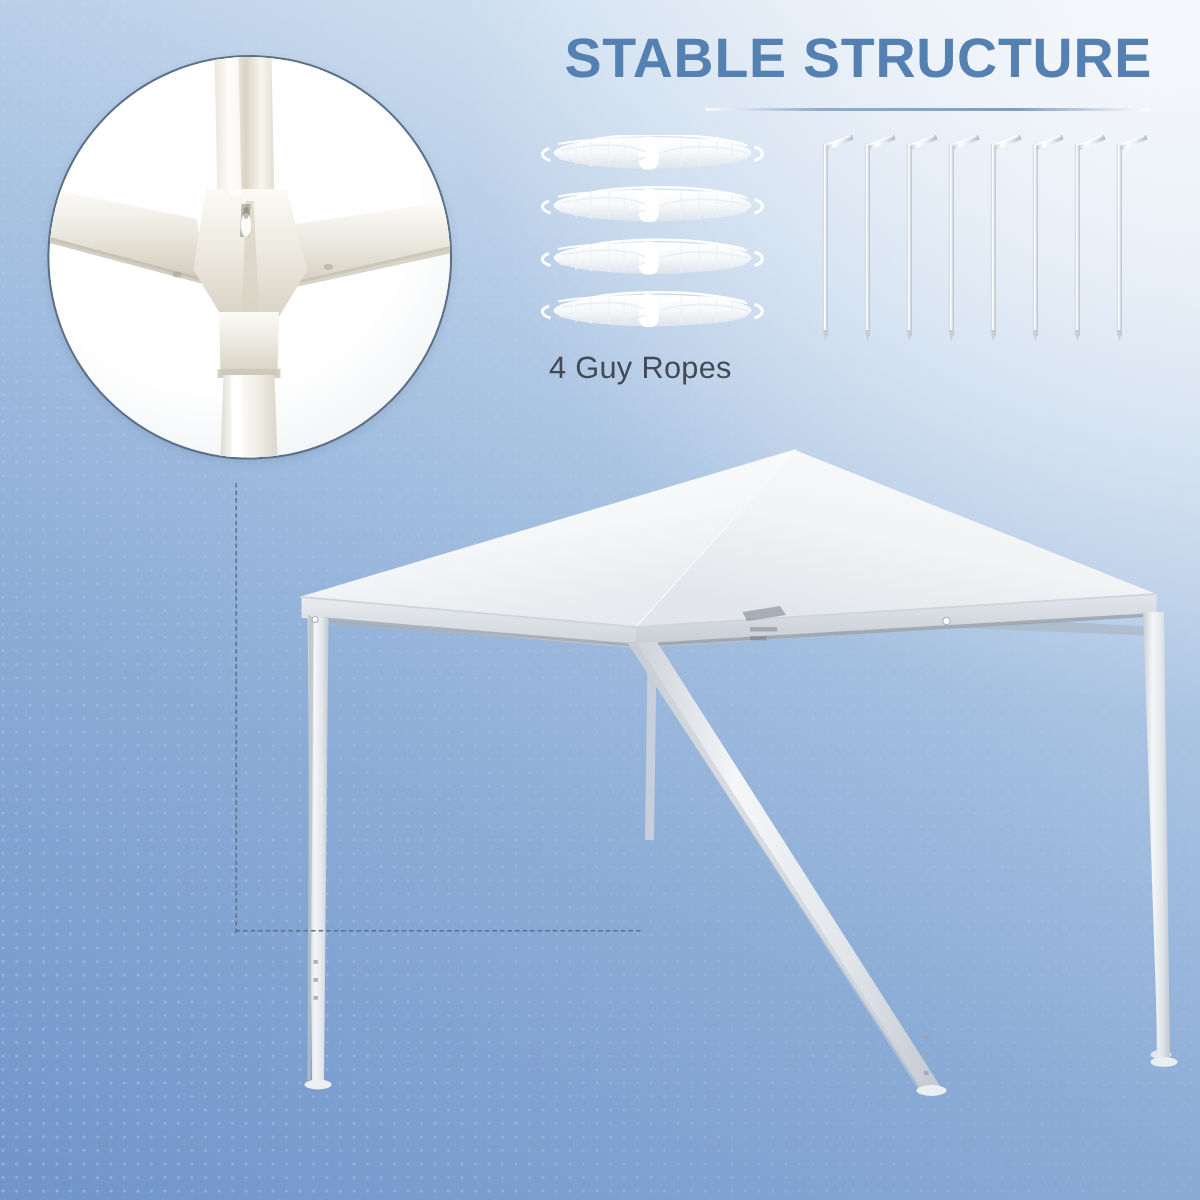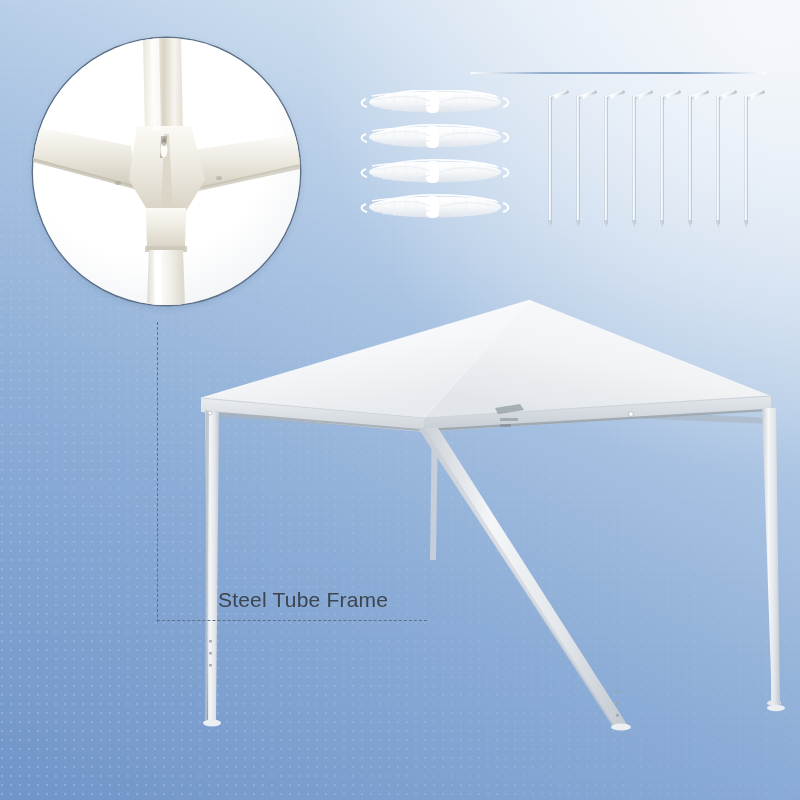--- a/index.html
+++ b/index.html
@@ -278,20 +278,21 @@
       <path d="M113,170 L153,170 L152,212 L114,212 Z" fill="url(#hubG)"></path>
       <path d="M112,208 L154,208 L154,214 L112,214 Z" fill="#cbc6b7" opacity="0.8"></path>
 
       <path d="M116,212 L150,212 L152,267 L114,267 Z" fill="url(#lowerTube)"></path>
 
       <path d="M118,0 L126,0 L128,92 L120,92 Z" fill="#ffffff" opacity="0.75"></path>
       <path d="M121,214 L128,214 L129,267 L122,267 Z" fill="#ffffff" opacity="0.85"></path>
     </svg>
   </div>
 
+  <div class="title">STABLE STRUCTURE</div>
   <div class="title-rule"></div>
 
   <div class="ropes-group">
     <svg width="170" height="135" viewBox="0 0 170 135" aria-hidden="true">
       <defs>
         <linearGradient id="ropeG" x1="0" y1="0" x2="0" y2="1">
           <stop offset="0%" stop-color="#ffffff"></stop>
           <stop offset="50%" stop-color="#f6f8fa"></stop>
           <stop offset="100%" stop-color="#dde4ec"></stop>
         </linearGradient>
@@ -324,20 +325,21 @@
           <use href="#ropeBundle" x="0" y="35"></use>
         </g>
       <g>
           <use href="#ropeBundle" x="0" y="70"></use>
         </g>
       <g>
           <use href="#ropeBundle" x="0" y="105"></use>
         </g>
     </svg>
   </div>
+  <div class="acc-label" id="ropes-label">4 Guy Ropes</div>
 
   <div class="stakes-group">
     <svg width="225" height="140" viewBox="0 0 225 140" aria-hidden="true">
       <defs>
         <linearGradient id="stakeG" x1="0" y1="0" x2="1" y2="0">
           <stop offset="0%" stop-color="#b9c3cf"></stop>
           <stop offset="30%" stop-color="#ffffff"></stop>
           <stop offset="62%" stop-color="#e6ebf1"></stop>
           <stop offset="100%" stop-color="#aeb9c6"></stop>
         </linearGradient>
@@ -374,15 +376,14 @@
           <use href="#stakeItem" x="170" y="0"></use>
         </g>
       <g>
           <use href="#stakeItem" x="198" y="0"></use>
         </g>
     </svg>
   </div>
 
   <div class="callout-v"></div>
   <div class="callout-h"></div>
-  <div class="frame-label">Steel Tube Frame</div>
 
 </div>
 
 </body></html>

